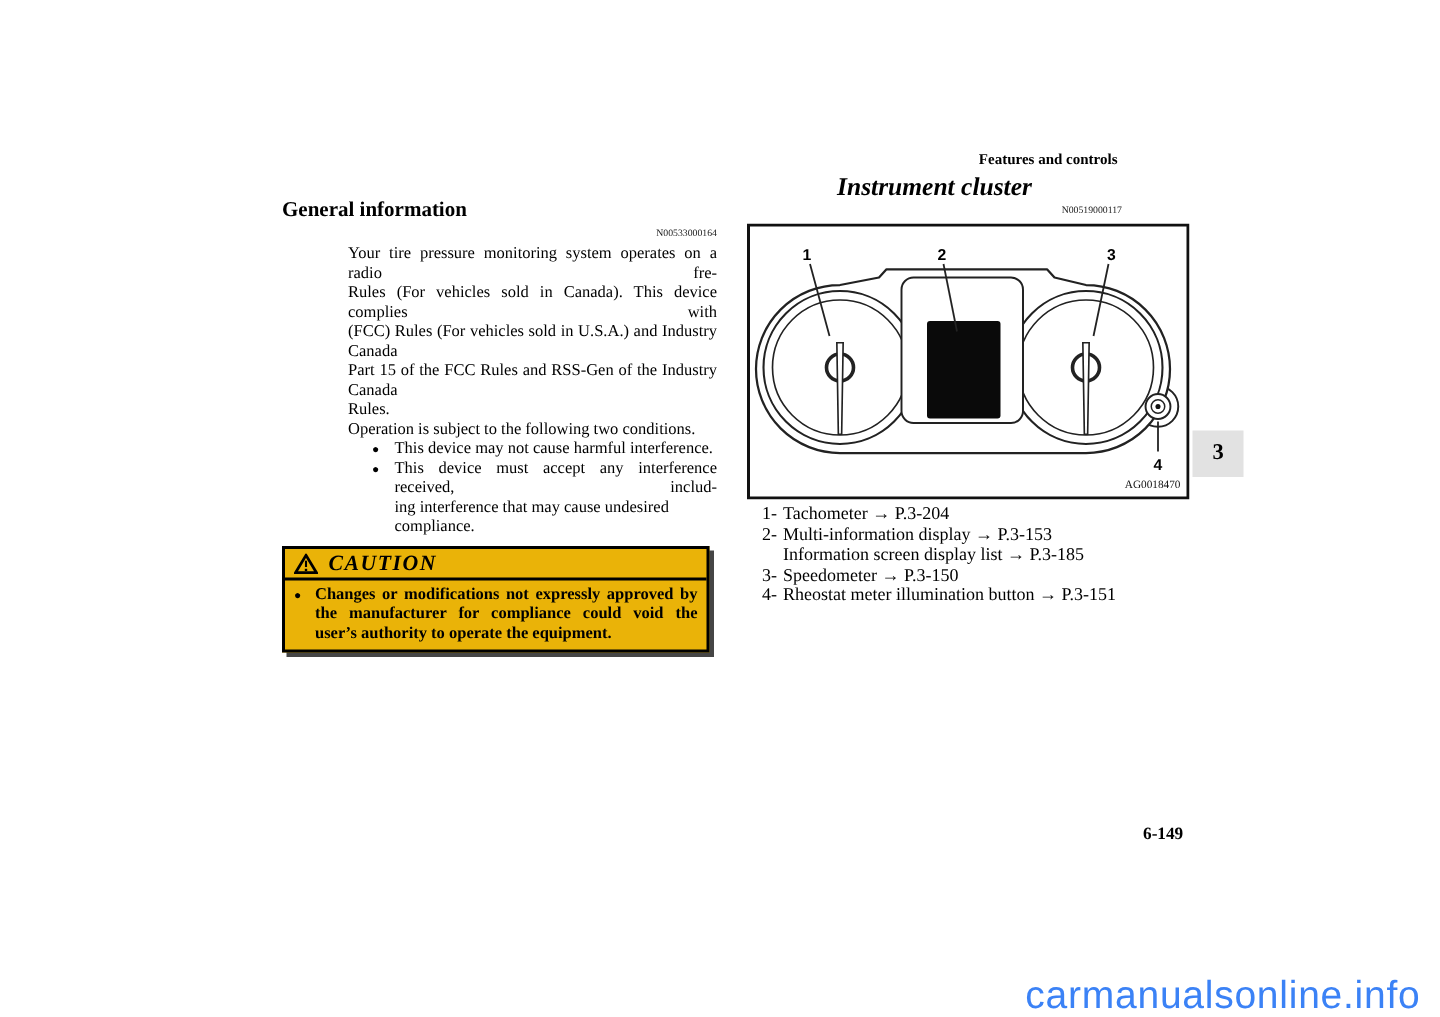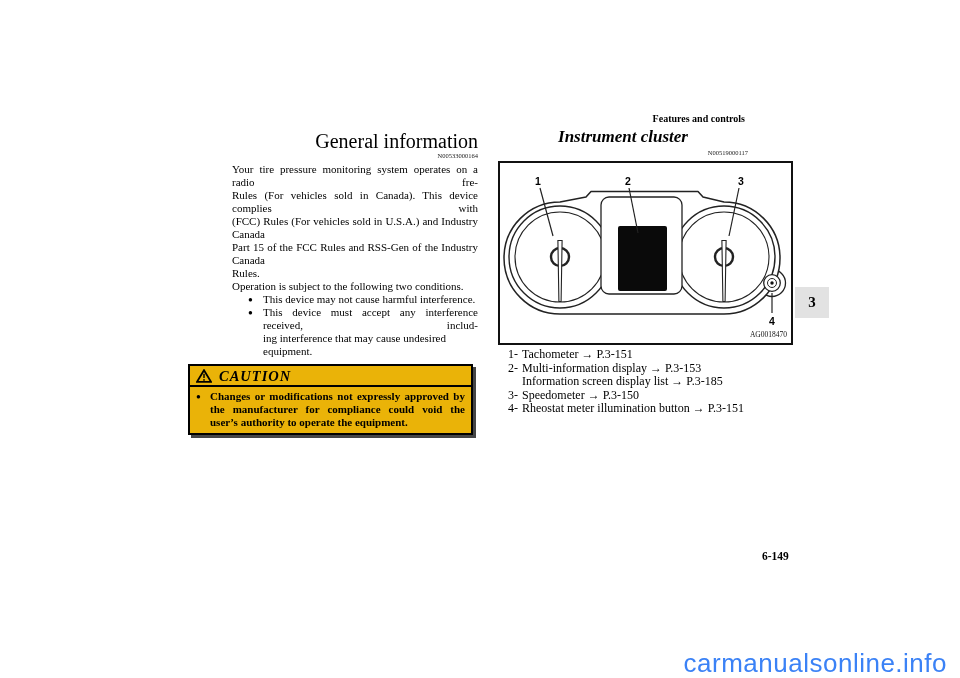--- a/index.html
+++ b/index.html
@@ -3,21 +3,21 @@
 <meta charset="utf-8">
 <style>
   html,body { margin:0; padding:0; background:#fff; }
   #page {
     position:relative; width:960px; height:678px; background:#ffffff;
     font-family:"Liberation Serif", serif; color:#000; overflow:hidden;
   }
 
   
   .leftcol { position:absolute; left:188px; top:133px; width:290px; }
-  .gi-head { font-size:20px; font-weight:normal; margin:0; line-height:16px;text-align:right; }
+  .gi-head { font-size:14px; font-weight:bold; margin:0; line-height:16px; }
   .refcode { text-align:right; font-size:6.5px; line-height:8px; margin-top:3px; color:#1a1a1a; }
   .bodytext { font-size:11px; line-height:13px; margin-top:3px;margin-left:44px; }
   .jl { text-align:justify; text-align-last:justify; }
   .b-item { position:relative; padding-left:31px; }
   .b-item .dot { position:absolute; left:16px; top:0; font-size:8px; line-height:13px; }
 
   
   .caution {
     margin-top:6px; width:281px; border:2px solid #000; background:#eab308;
     box-shadow:3px 3px 0 #454545;
@@ -25,21 +25,21 @@
   .caution-head {
     display:flex; align-items:center; gap:7px; padding:2px 6px 1px 6px;
     border-bottom:2px solid #000; font-weight:bold; font-style:italic;
     font-size:14.5px; line-height:16px; letter-spacing:1px;
   }
   .caution-body { padding:3px 6px 4px 0; font-weight:bold; font-size:11px; line-height:13px; }
   .c-item { position:relative; padding-left:20px; }
   .c-item .dot { position:absolute; left:6px; top:0; font-size:8px; line-height:13px; }
 
   
-  .rightcol { position:absolute; left:498px; top:112px; width:250px; }
+  .rightcol { position:absolute; left:498px; top:100px; width:250px; }
   .run-head { text-align:right; font-weight:bold; font-size:10px; line-height:13px; padding-right:3px; }
   .ic-head { text-align:center; font-weight:bold; font-style:italic; font-size:17px; line-height:19px; margin-top:2px; }
   .figure { margin-top:4px; }
   .figure svg { display:block; }
   .legend { margin-top:3px; font-size:12px; line-height:13.6px; }
   .legend-item { position:relative; padding-left:24px; }
   .legend-item .lnum { position:absolute; left:10px; top:0; }
 
   
   .tab3 {
@@ -70,21 +70,21 @@
       <div>Rules.</div>
       <div>Operation is subject to the following two conditions.</div>
 
       <div class="b-item">
         <span class="dot">●</span>
         <div>This device may not cause harmful interference.</div>
       </div>
       <div class="b-item">
         <span class="dot">●</span>
         <div class="jl">This device must accept any interference received, includ-</div>
-        <div>ing interference that may cause undesired equipment.</div>
+        <div>ing interference that may cause undesired compliance.</div>
       </div>
     </div>
 
     <div class="caution">
       <div class="caution-head">
         <svg width="16" height="14" viewBox="0 0 16 14">
           <path d="M8 1.2 L15 12.8 L1 12.8 Z" fill="none" stroke="#000" stroke-width="1.8" stroke-linejoin="miter"></path>
           <rect x="7.3" y="4.8" width="1.4" height="4.2" fill="#000"></rect>
           <rect x="7.2" y="10.2" width="1.6" height="1.5" fill="#000"></rect>
         </svg>
@@ -151,21 +151,21 @@
           <text x="274" y="164">4</text>
         </g>
 
         <text x="289" y="176" text-anchor="end" font-family="Liberation Serif, serif" font-size="7.5" fill="#111">AG0018470</text>
       </svg>
     </div>
 
     <div class="legend">
       <div class="legend-item">
         <span class="lnum">1-</span>
-        <div>Tachometer → P.3-151</div>
+        <div>Tachometer → P.3-204</div>
       </div>
       <div class="legend-item">
         <span class="lnum">2-</span>
         <div>Multi-information display → P.3-153</div>
         <div>Information screen display list → P.3-185</div>
       </div>
       <div class="legend-item">
         <span class="lnum">3-</span>
         <div>Speedometer → P.3-150</div>
       </div>

